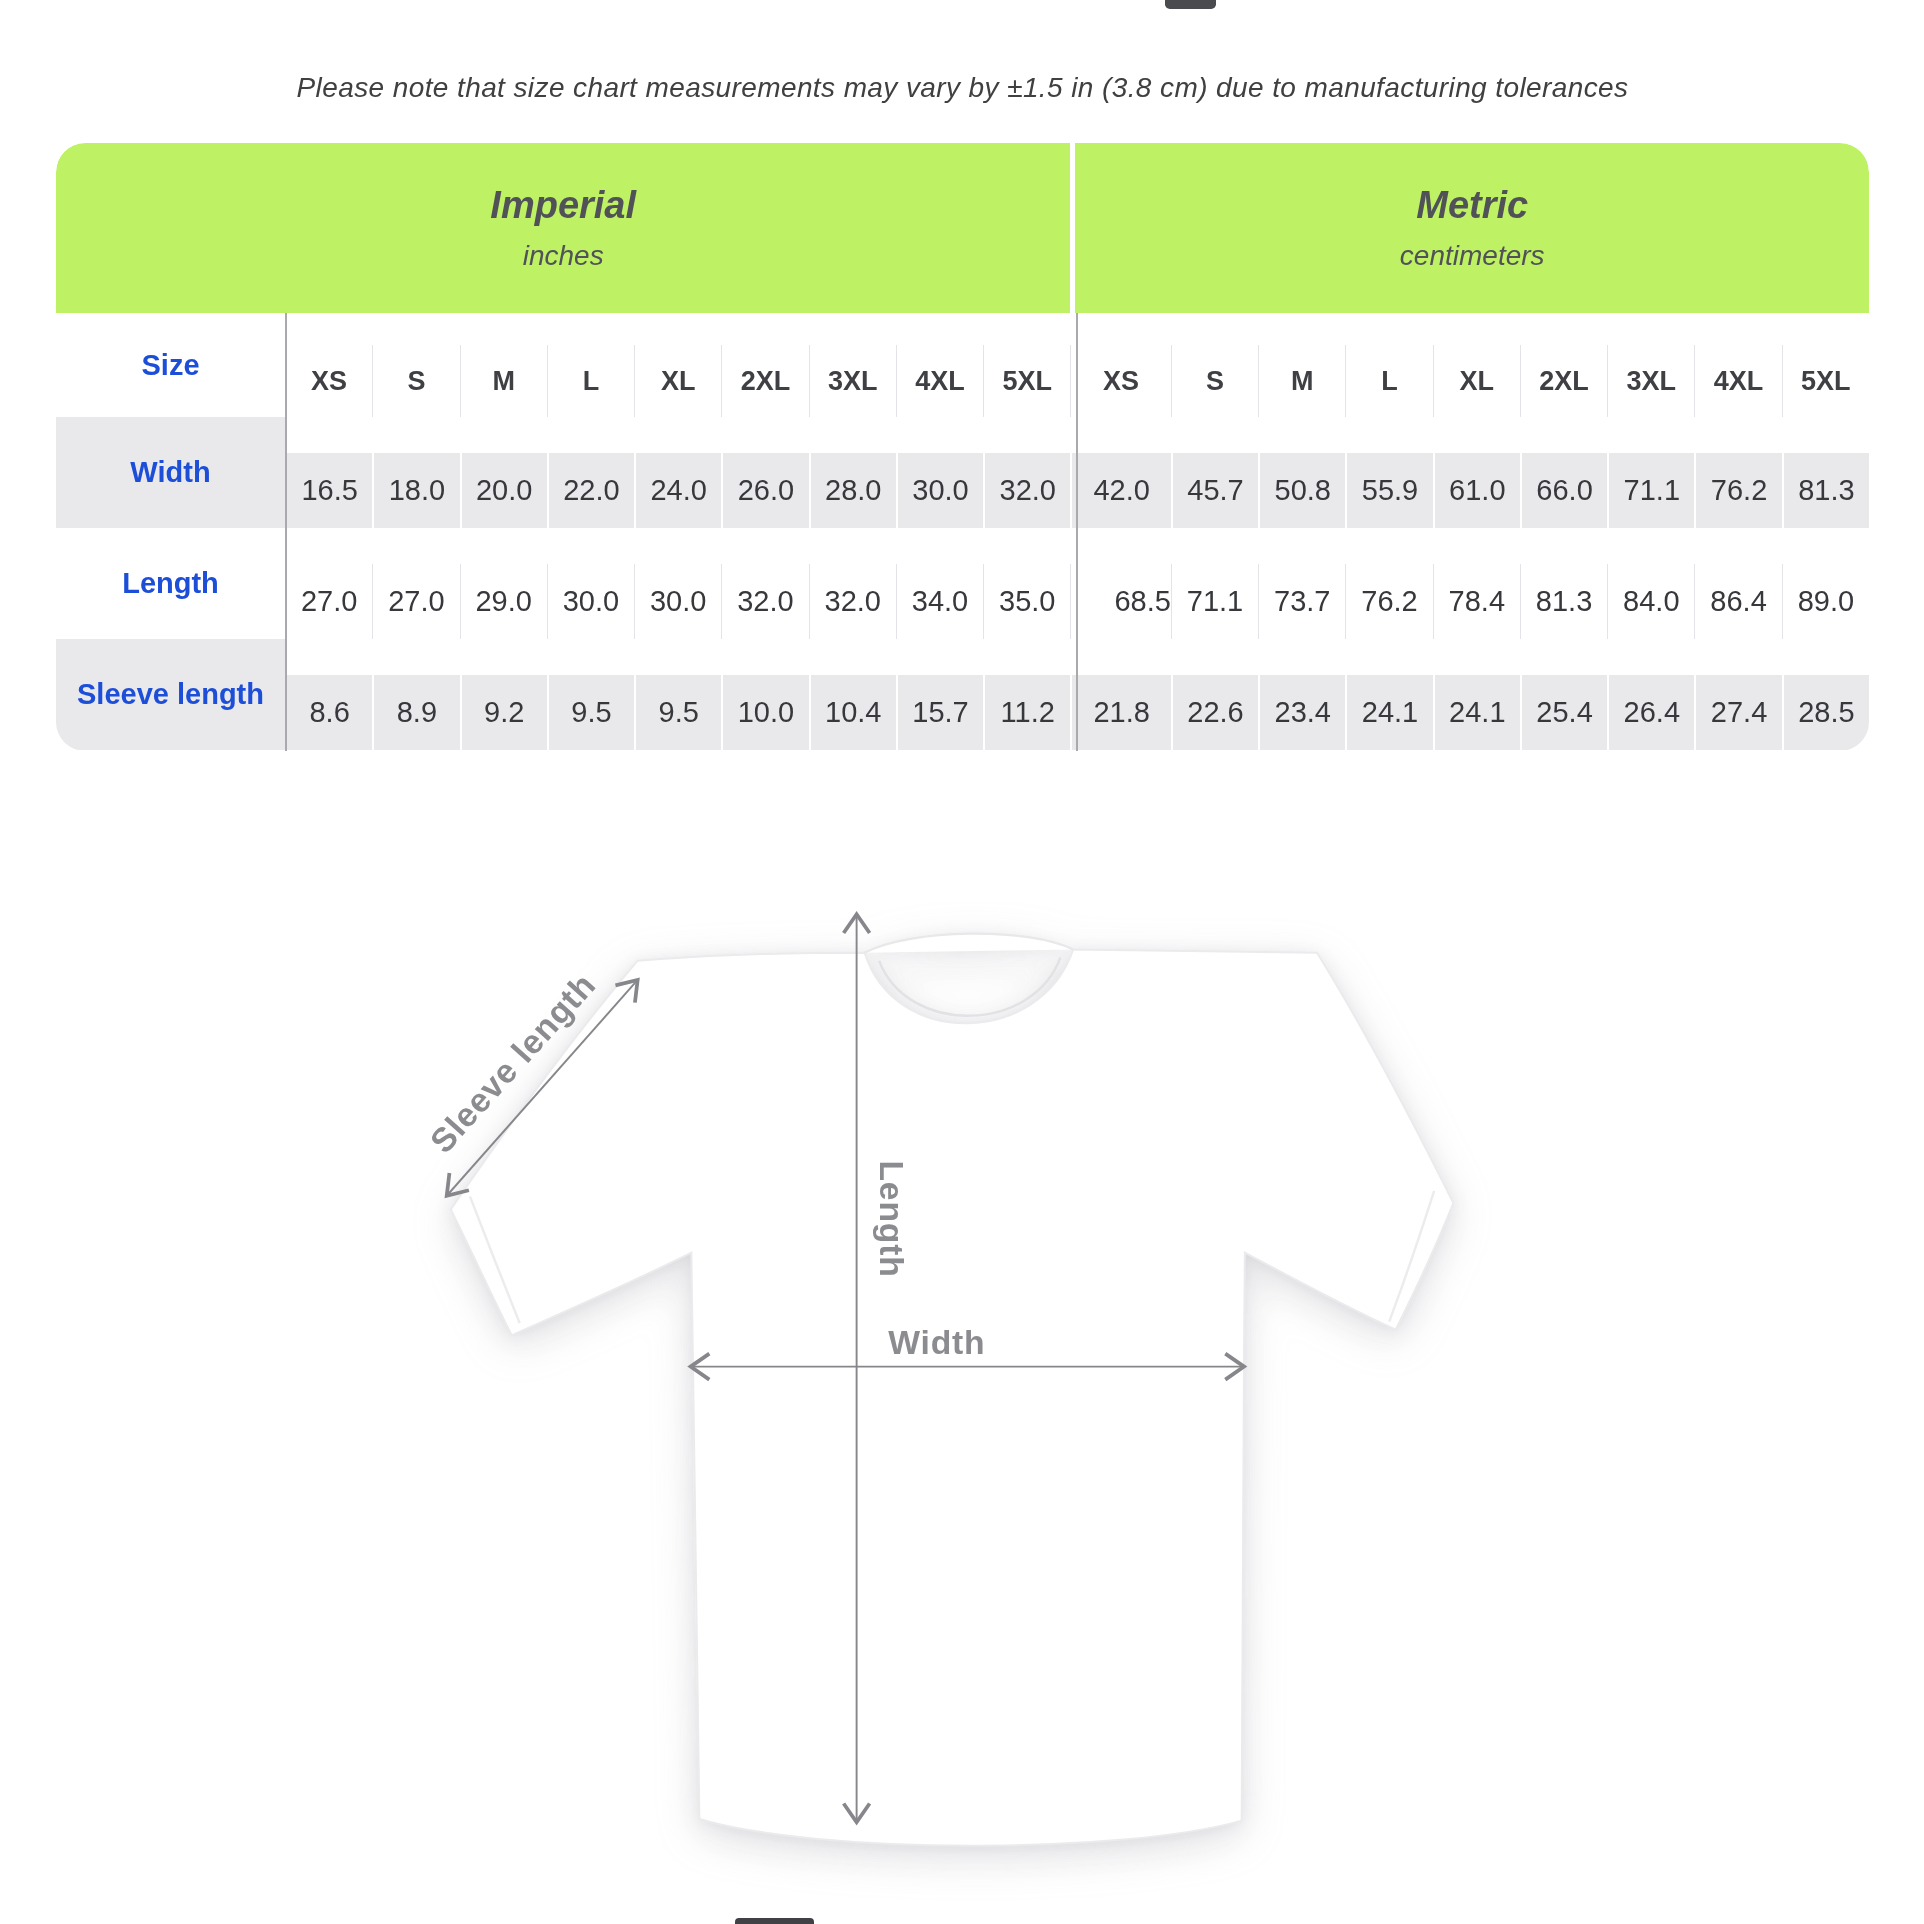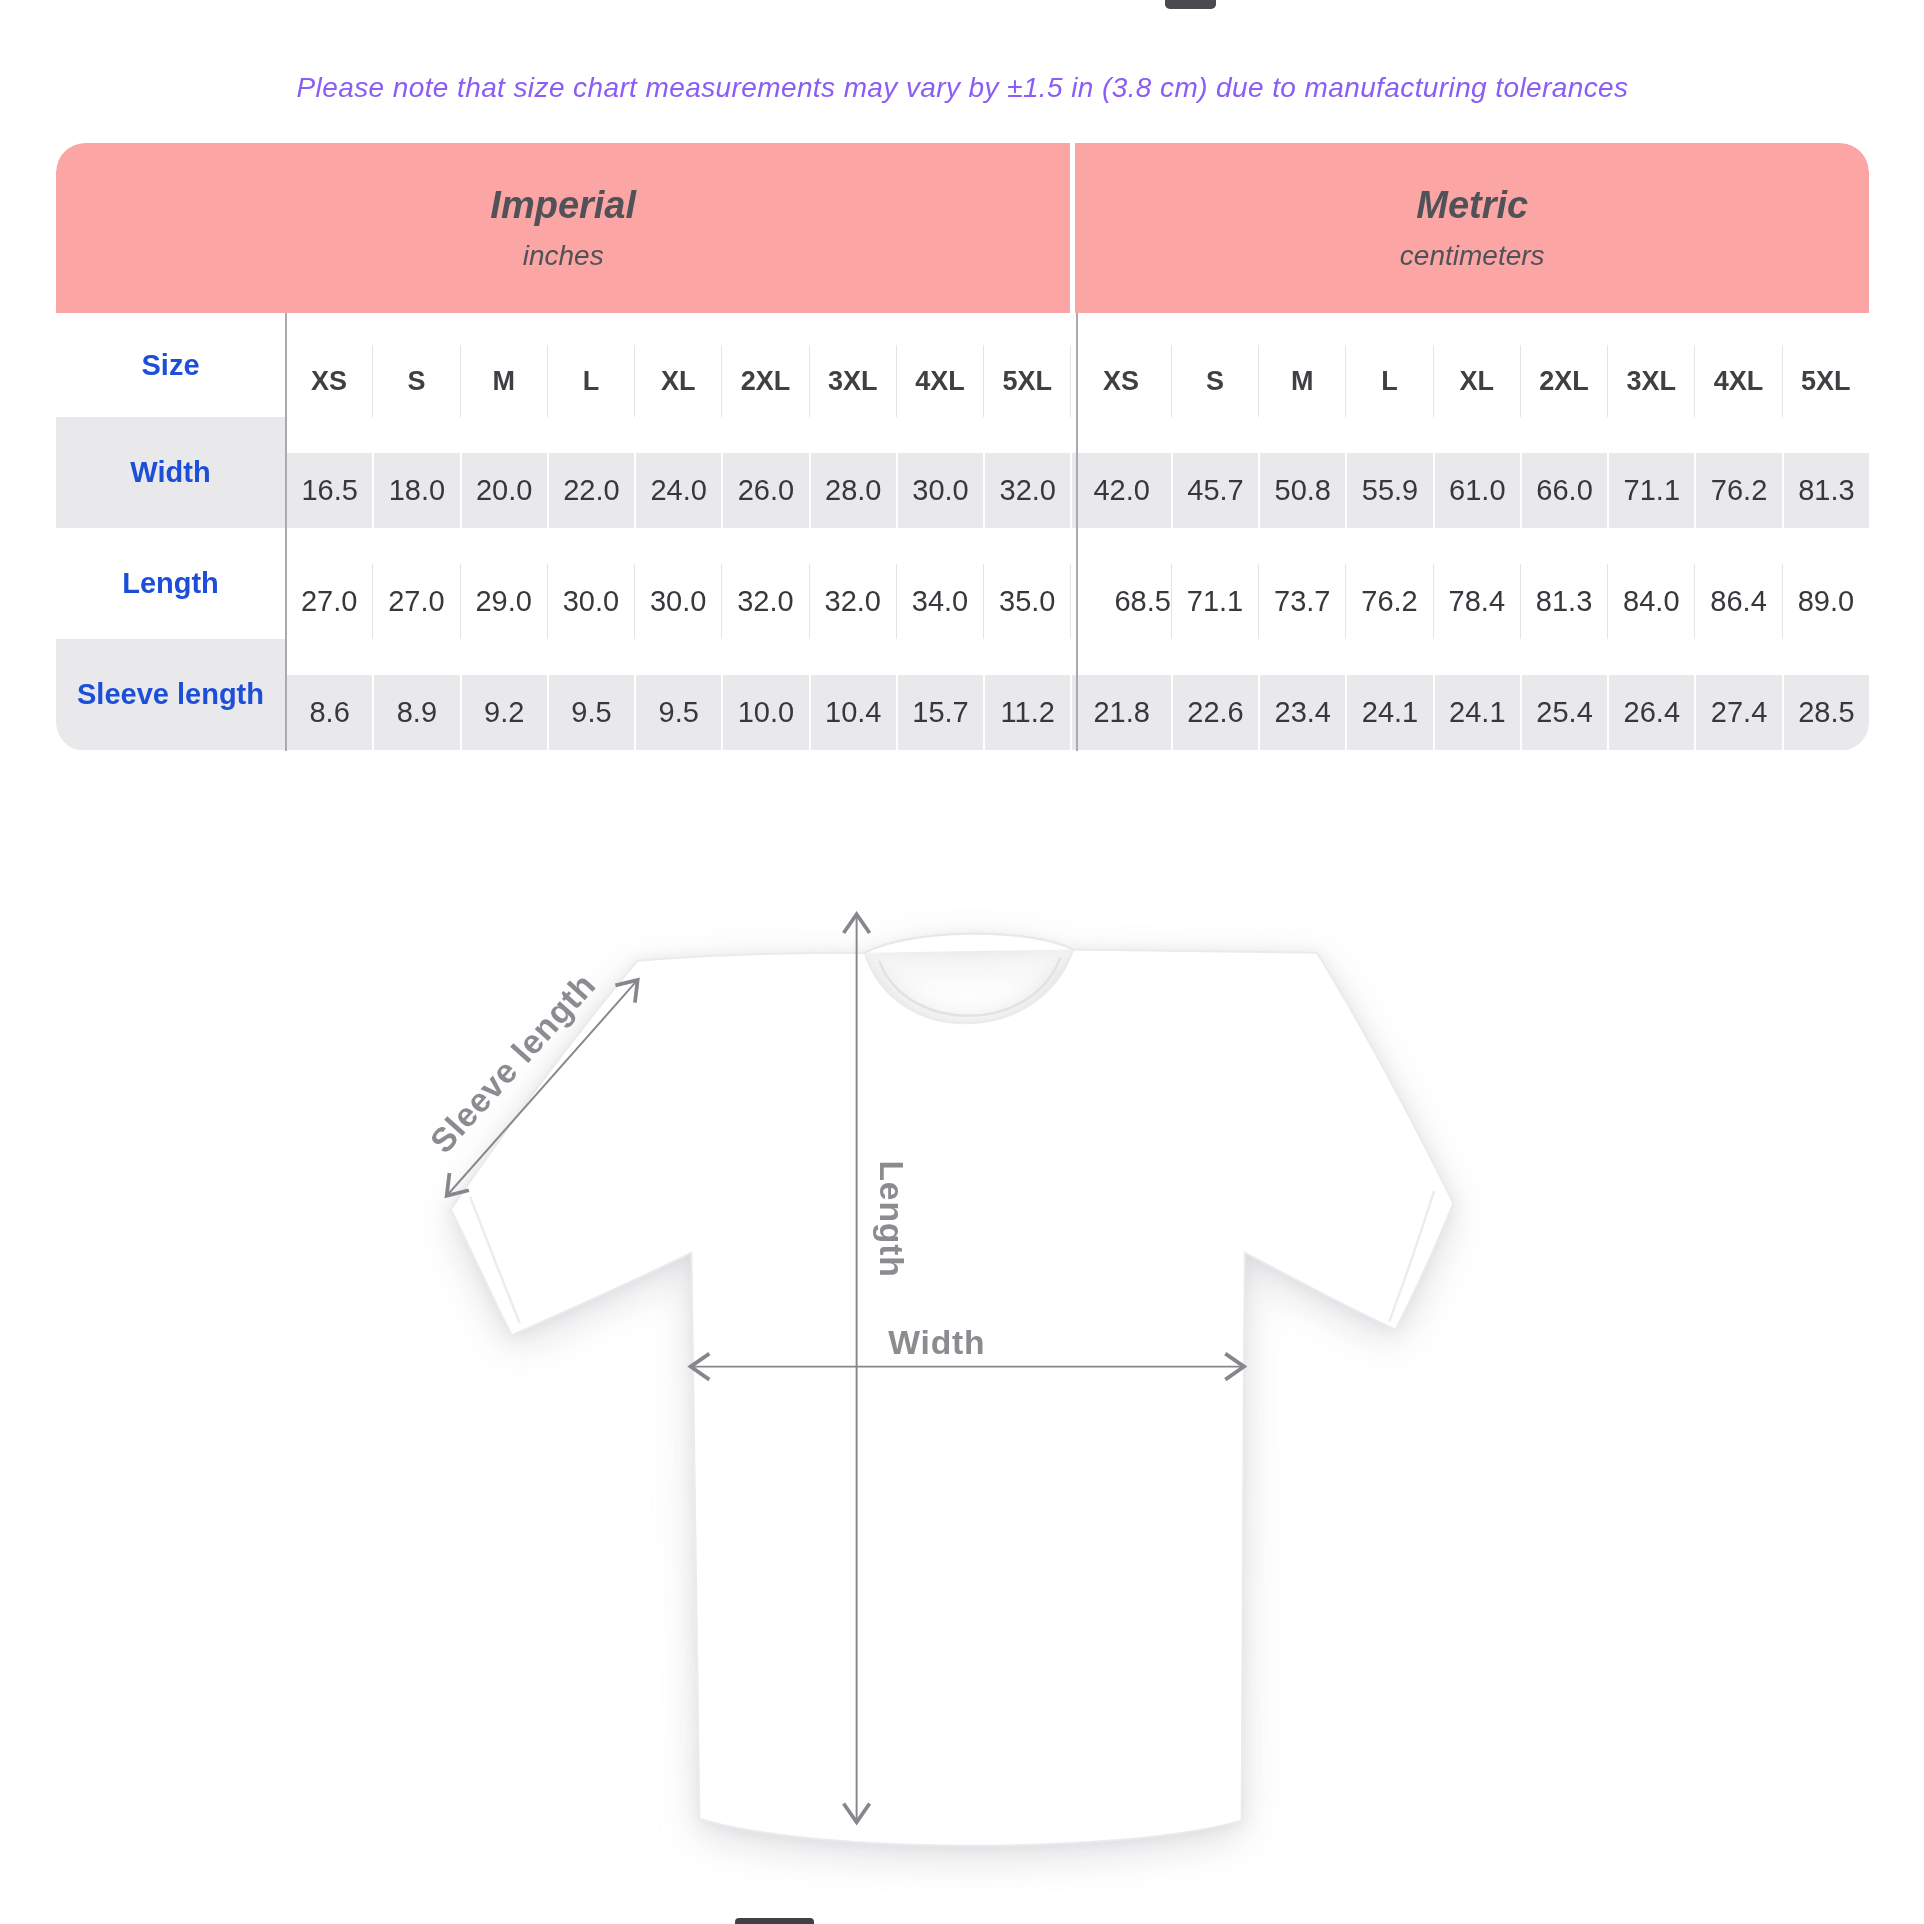--- a/index.html
+++ b/index.html
@@ -1,28 +1,28 @@
 <!DOCTYPE html>
 <html style="font-size:13px"><head>
 <meta charset="utf-8">
 <style>
   html,body{margin:0;padding:0;background:#ffffff;}
   body{width:1925px;height:1925px;position:relative;overflow:hidden;
        font-family:"Liberation Sans","DejaVu Sans",sans-serif;}
 
   
   .note{position:absolute;left:0;top:72px;width:100%;text-align:center;
-        font-size:28px;font-style:italic;color:#8b5cf6;letter-spacing:0.4px;}
+        font-size:28px;font-style:italic;color:#404040;letter-spacing:0.4px;}
 
   
   .size-table{position:absolute;left:56px;top:143px;width:1813px;height:608px;
               display:grid;grid-template-columns:229px repeat(18,1fr);
               grid-template-rows:170px 104px 111px 111px 111px;
               border-radius:29px;overflow:hidden;}
-  .band{background:#fca5a5;display:flex;flex-direction:column;align-items:center;
+  .band{background:#bef264;display:flex;flex-direction:column;align-items:center;
         justify-content:center;gap:13px;}
   .band-imperial{grid-row:1;grid-column:1/11;border-top-left-radius:29px;}
   .band-metric{grid-row:1;grid-column:11/20;border-top-right-radius:29px;
                border-left:5.6px solid #ffffff;}
   .band-title{font-size:38px;font-weight:bold;font-style:italic;color:#515257;}
   .band-sub{font-size:28px;font-style:italic;color:#515257;}
 
   .cell{display:flex;align-items:center;justify-content:center;}
   .hdr{font-weight:bold;font-size:27px;color:#3e4044;margin-top:32px;}
   .lab{font-weight:bold;font-size:29px;color:#1d4ed8;}

